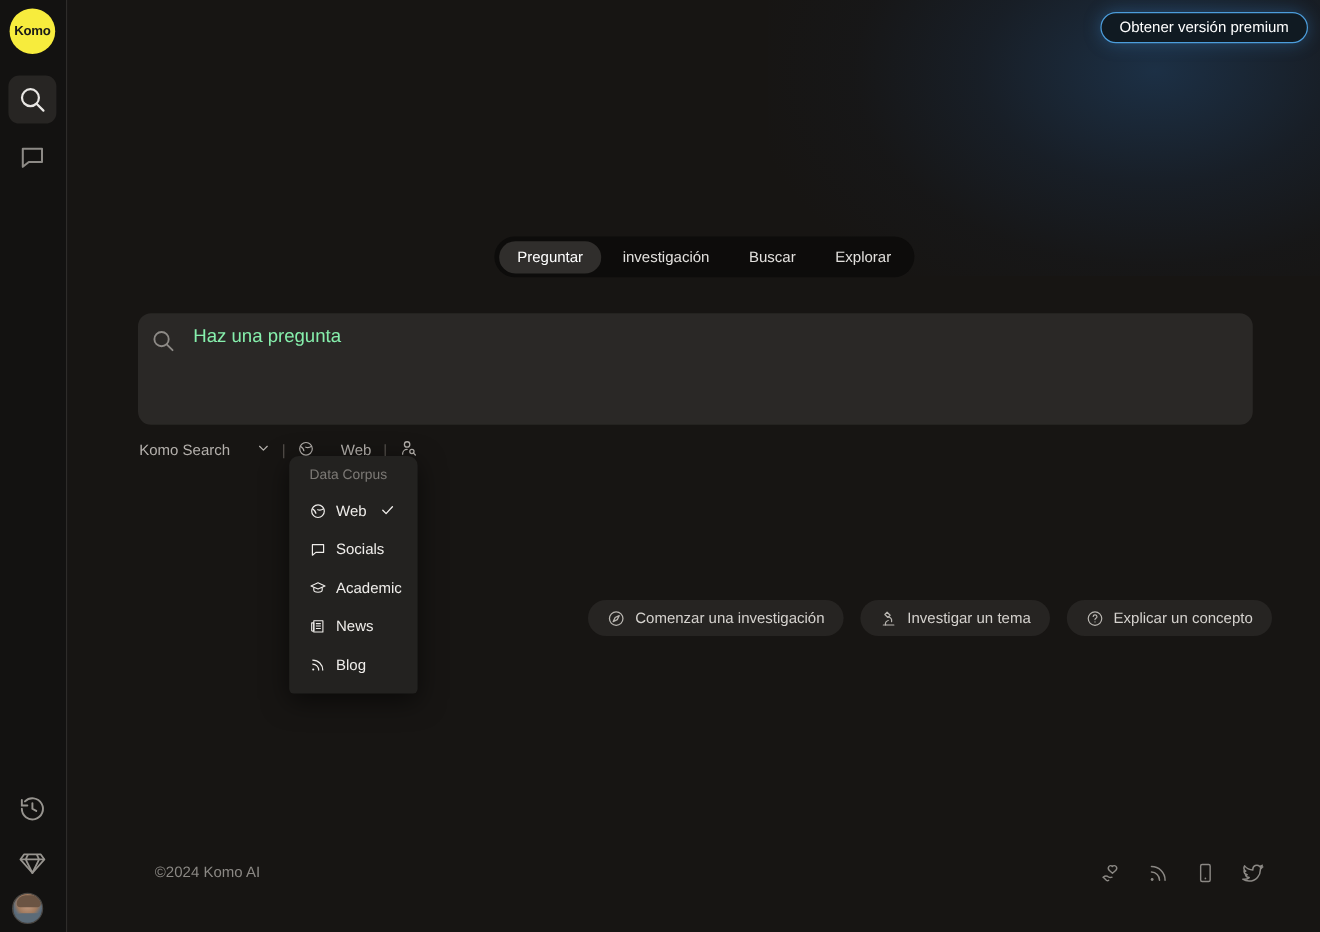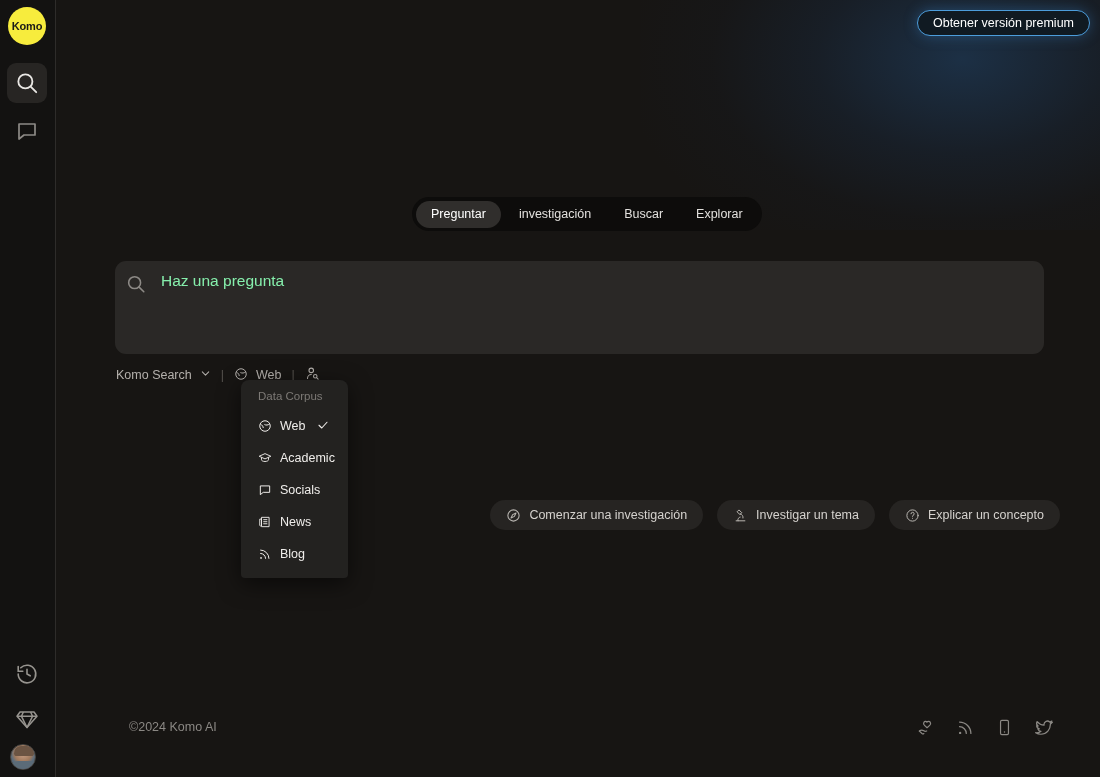--- a/index.html
+++ b/index.html
@@ -102,21 +102,21 @@
     position: absolute; left: 105px; top: 272px;
     font-size: 15.5px; color: #86efac;
   }
 
   
   .controls {
     position: absolute; left: 60px; top: 366px;
     display: flex; align-items: center; gap: 10px;
     font-size: 12.5px; color: #b4b0ac;
   }
-  .ctl { display: flex; align-items: center; gap: 8px; }
+  .ctl { display: flex; align-items: center; gap: 22px; }
   .sep { color: #56524e; }
 
   
   .dropdown {
     position: absolute; left: 185px; top: 398px;
     width: 107px; background: #232220;
     border-radius: 8px 8px 4px 4px;
     padding: 10px 0 8px 0; z-index: 20;
     box-shadow: 0 6px 22px rgba(0,0,0,0.55);
   }
@@ -345,35 +345,35 @@
     <span>Web</span>
     <span class="dd-check">
       <svg width="12" height="12" viewBox="0 0 24 24" fill="none" stroke="currentColor" stroke-width="2.2" stroke-linecap="round" stroke-linejoin="round">
         <polyline points="4,12.5 9.5,18 20,6.5"></polyline>
       </svg>
     </span>
   </div>
 
   <div class="dd-item">
     <span class="ico">
+      <svg width="14" height="14" viewBox="0 0 24 24" fill="none" stroke="currentColor" stroke-width="1.7" stroke-linejoin="round">
+        <path d="M4 5h16v11H9l-5 4z"></path>
+      </svg>
+    </span>
+    <span>Socials</span>
+  </div>
+
+  <div class="dd-item">
+    <span class="ico">
       <svg width="14" height="14" viewBox="0 0 24 24" fill="none" stroke="currentColor" stroke-width="1.6" stroke-linejoin="round">
         <path d="M2 9l10-4.5L22 9l-10 4.5z"></path>
           <path d="M6 11v4c0 1.6 2.7 3 6 3s6-1.4 6-3v-4"></path>
       </svg>
     </span>
     <span>Academic</span>
-  </div>
-
-  <div class="dd-item">
-    <span class="ico">
-      <svg width="14" height="14" viewBox="0 0 24 24" fill="none" stroke="currentColor" stroke-width="1.7" stroke-linejoin="round">
-        <path d="M4 5h16v11H9l-5 4z"></path>
-      </svg>
-    </span>
-    <span>Socials</span>
   </div>
 
   <div class="dd-item">
     <span class="ico">
       <svg width="14" height="14" viewBox="0 0 24 24" fill="none" stroke="currentColor" stroke-width="1.6" stroke-linejoin="round">
         <path d="M6 4h13v16H6z"></path>
           <path d="M6 7H3v11a2 2 0 0 0 3 0z"></path>
         <line x1="9" y1="8" x2="16" y2="8"></line>
           <line x1="9" y1="11.5" x2="16" y2="11.5"></line>
         <line x1="9" y1="15" x2="16" y2="15"></line>

